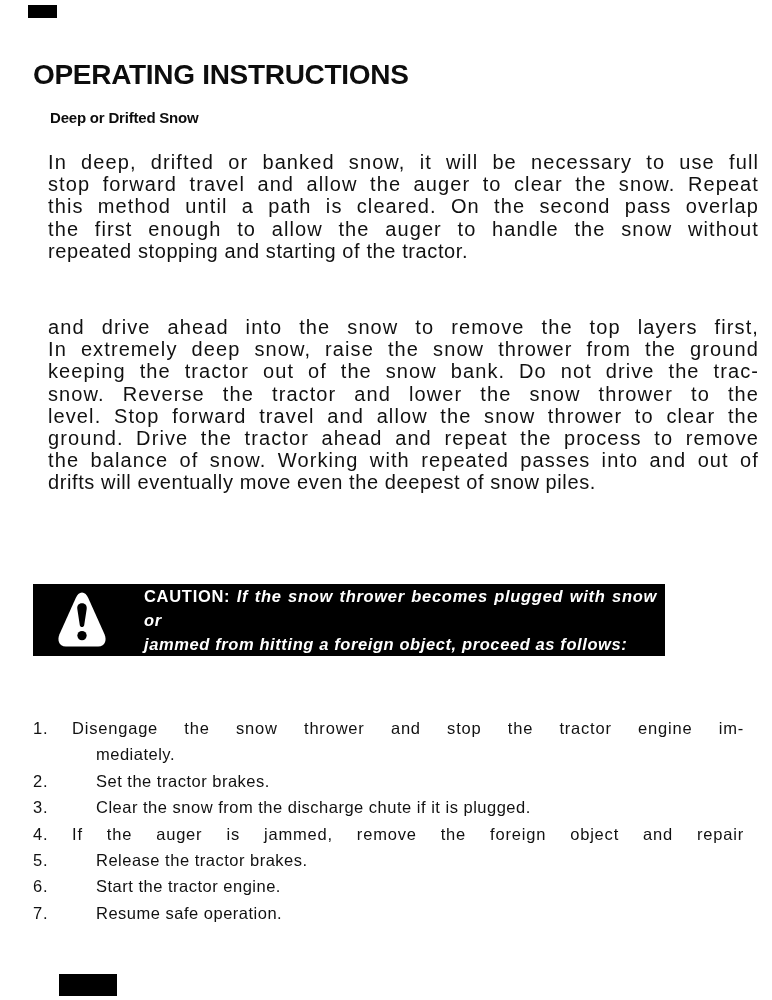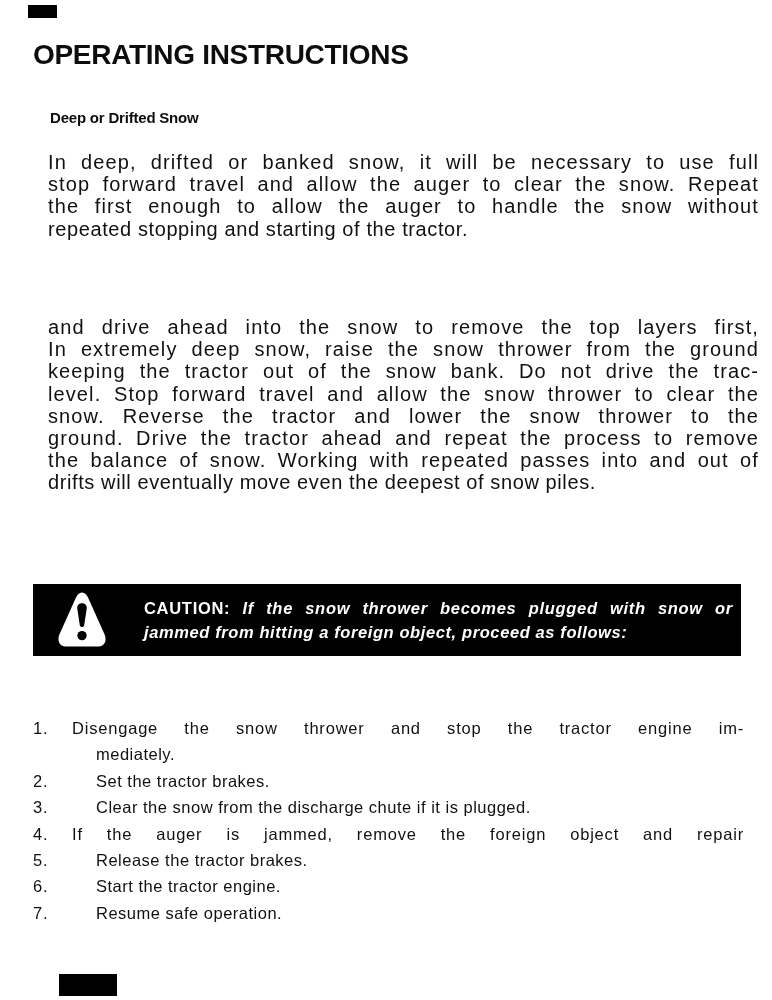--- a/index.html
+++ b/index.html
@@ -6,39 +6,39 @@
   .page {
     position:relative; width:772px; height:1000px; margin:0 auto;
     background:#ffffff; overflow:hidden;
     font-family:"Liberation Sans", sans-serif; color:#111111;
   }
   .mark { position:absolute; background:#000000; }
   .mark-top { left:28px; top:5px; width:29px; height:13px; }
   .mark-bottom { left:59px; top:974px; width:58px; height:22px; }
 
   .title {
-    position:absolute; left:33px; top:39px; margin:0;
+    position:absolute; left:33px; top:59px; margin:0;
     font-size:28px; font-weight:700; letter-spacing:-0.3px; color:#0d0d0d;
   }
   .subtitle {
     position:absolute; left:50px; top:109px; margin:0;
     font-size:15px; font-weight:700; letter-spacing:-0.2px; color:#0d0d0d;
   }
 
   .para {
     position:absolute; left:48px; width:711px;
     font-size:20px; line-height:22.2px; letter-spacing:1.1px;
   }
   .p1 { top:151px; }
   .p2 { top:316px; }
   .jline { text-align:justify; text-align-last:justify; }
   .lline { text-align:left; letter-spacing:0.6px; }
 
   .caution {
-    position:absolute; left:33px; top:584px; width:708px; height:72px;
+    position:absolute; left:33px; top:584px; width:632px; height:72px;
     background:#000000; display:flex; align-items:center;
   }
   .warn-icon { flex:none; width:52px; height:62px; margin-left:23px; }
   .ctext {
     flex:1; margin-left:36px; margin-right:8px;
     color:#ffffff; font-size:16.5px; font-weight:700; line-height:24px;
     letter-spacing:0.7px;
   }
   .cital { font-style:italic; }
   .clabel { font-style:normal; }
@@ -58,30 +58,31 @@
 <div class="page">
 
   <div class="mark mark-top"></div>
 
   <h1 class="title">OPERATING INSTRUCTIONS</h1>
   <h2 class="subtitle">Deep or Drifted Snow</h2>
 
   <div class="para p1">
     <div class="jline">In deep, drifted or banked snow, it will be necessary to use full</div>
     <div class="jline">stop forward travel and allow the auger to clear the snow.  Repeat</div>
+    <div class="jline">this method until a path is cleared.  On the second pass overlap</div>
     <div class="jline">the first enough to allow the auger to handle the snow without</div>
     <div class="lline">repeated stopping and starting of the tractor.</div>
   </div>
 
   <div class="para p2">
     <div class="jline">and drive ahead into the snow to remove the top layers first,</div>
     <div class="jline">In extremely deep snow, raise the snow thrower from the ground</div>
     <div class="jline">keeping the tractor out of the snow bank.  Do not drive the trac-</div>
+    <div class="jline">snow.  Reverse the tractor and lower the snow thrower to the</div>
     <div class="jline">level. Stop forward travel and allow the snow thrower to clear the</div>
-    <div class="jline">snow.  Reverse the tractor and lower the snow thrower to the</div>
     <div class="jline">ground.  Drive the tractor ahead and repeat the process to remove</div>
     <div class="jline">the balance of snow.  Working with repeated passes into and out of</div>
     <div class="lline">drifts will eventually move even the deepest of snow piles.</div>
   </div>
 
   <div class="caution">
     <svg class="warn-icon" viewBox="0 0 100 112" xmlns="http://www.w3.org/2000/svg" aria-hidden="true">
       <path d="M50 3 C44.5 3 41 7 38 13.5 L6.5 84 C2.5 93.5 4.5 107 19 107 L81 107 C95.5 107 97.5 93.5 93.5 84 L62 13.5 C59 7 55.5 3 50 3 Z" fill="#ffffff"></path>
       <path d="M50 24 c-6.5 0 -10 4.5 -9 11 l4.8 31 c0.6 4.5 7.8 4.5 8.4 0 l4.8 -31 c1 -6.5 -2.5 -11 -9 -11 z" fill="#000000"></path>
       <circle cx="50" cy="86" r="9" fill="#000000"></circle>

